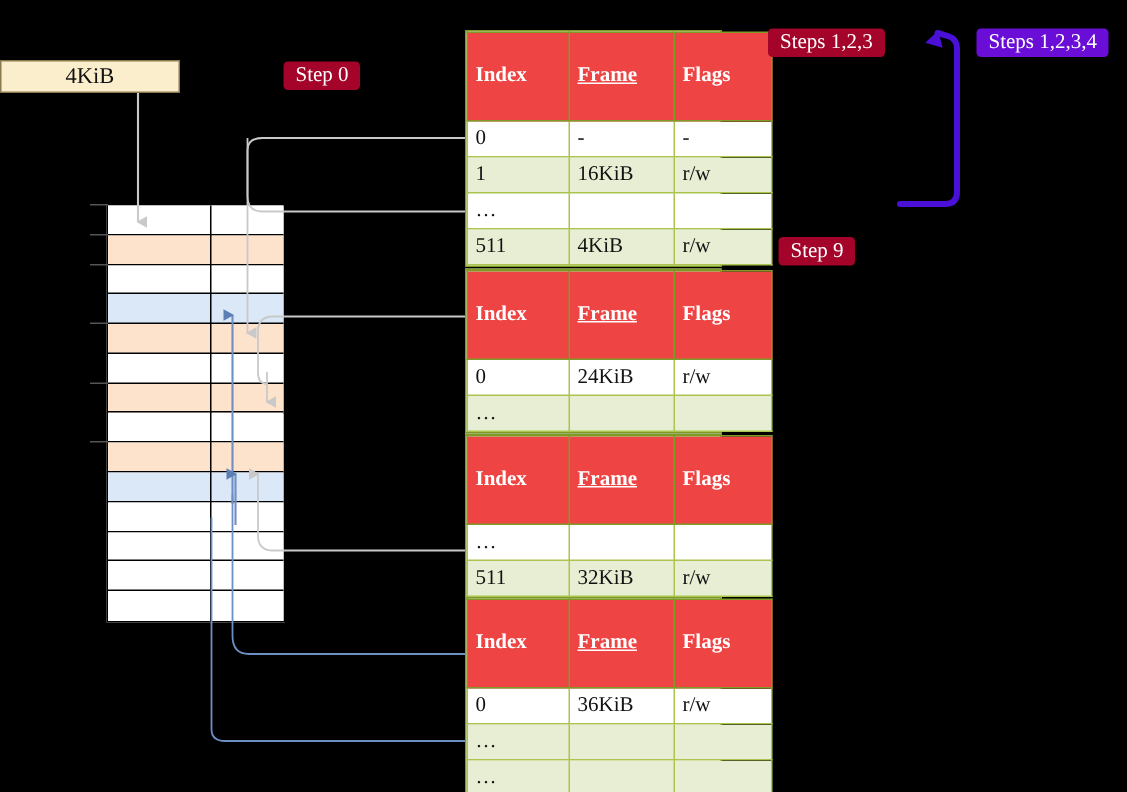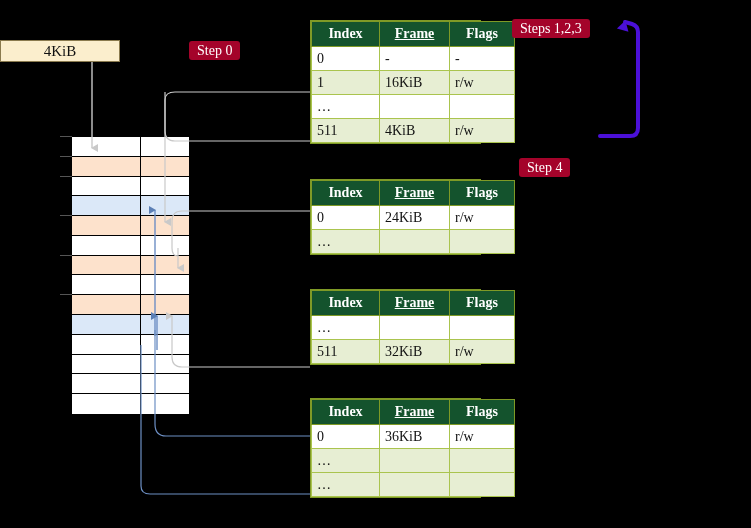--- a/index.html
+++ b/index.html
@@ -39,22 +39,22 @@
 
   
   svg.wires{position:absolute;left:0;top:0;width:751px;height:528px;
             pointer-events:none;}
 
   
   .ptable{position:absolute;width:171px;border:1px solid #7f9a26;
           box-sizing:border-box;border-collapse:collapse;
           background:#fff;font-size:14px;}
   .ptable table{border-collapse:collapse;width:100%;table-layout:fixed;}
-  .ptable th{background:#14532d;color:#fff;font-weight:bold;text-align:center;
-             padding:2px 5px;border:1px solid #7f9a26;height:20px;font-size:14px;}
+  .ptable th{background:#ef4444;color:#fff;font-weight:bold;text-align:left;
+             padding:19px 5px;border:1px solid #7f9a26;height:20px;font-size:14px;}
   .ptable td{padding:2px 5px;border:1px solid #aac44e;height:19px;
              color:#111;font-size:14px;overflow:hidden;white-space:nowrap;}
   .ptable tr.alt td{background:#e7eed3;}
   .ptable tr.plain td{background:#ffffff;}
   .ptable td.hl{background:#fbfbae;}
   .col-i{width:57px;}
   .col-f{width:59px;text-decoration:underline;}
   .col-g{width:54px;margin-left:28px;}
 
   #tbl1{left:310px;top:20px;}
@@ -225,21 +225,22 @@
             <td>…</td>
             <td></td>
             <td></td>
           </tr>
         </tbody>
       </table>
     </div>
 
   <div class="badge red" id="badge-step0">Step 0</div>
   <div class="badge red" id="badge-steps123">Steps 1,2,3</div>
-  <div class="badge red" id="badge-step4">Step 4</div>
+  <div class="badge violet" id="badge-steps1234">Steps 1,2,3,4</div>
+  <div class="badge red" id="badge-step4">Step 9</div>
 
 <div class="tick" style="top: 136px;"></div>
     <div class="tick" style="top: 155.786px;"></div>
     <div class="tick" style="top: 175.571px;"></div>
     <div class="tick" style="top: 215.143px;"></div>
     <div class="tick" style="top: 254.714px;"></div>
     <div class="tick" style="top: 294.286px;"></div>
   </div>
 
 </body></html>

